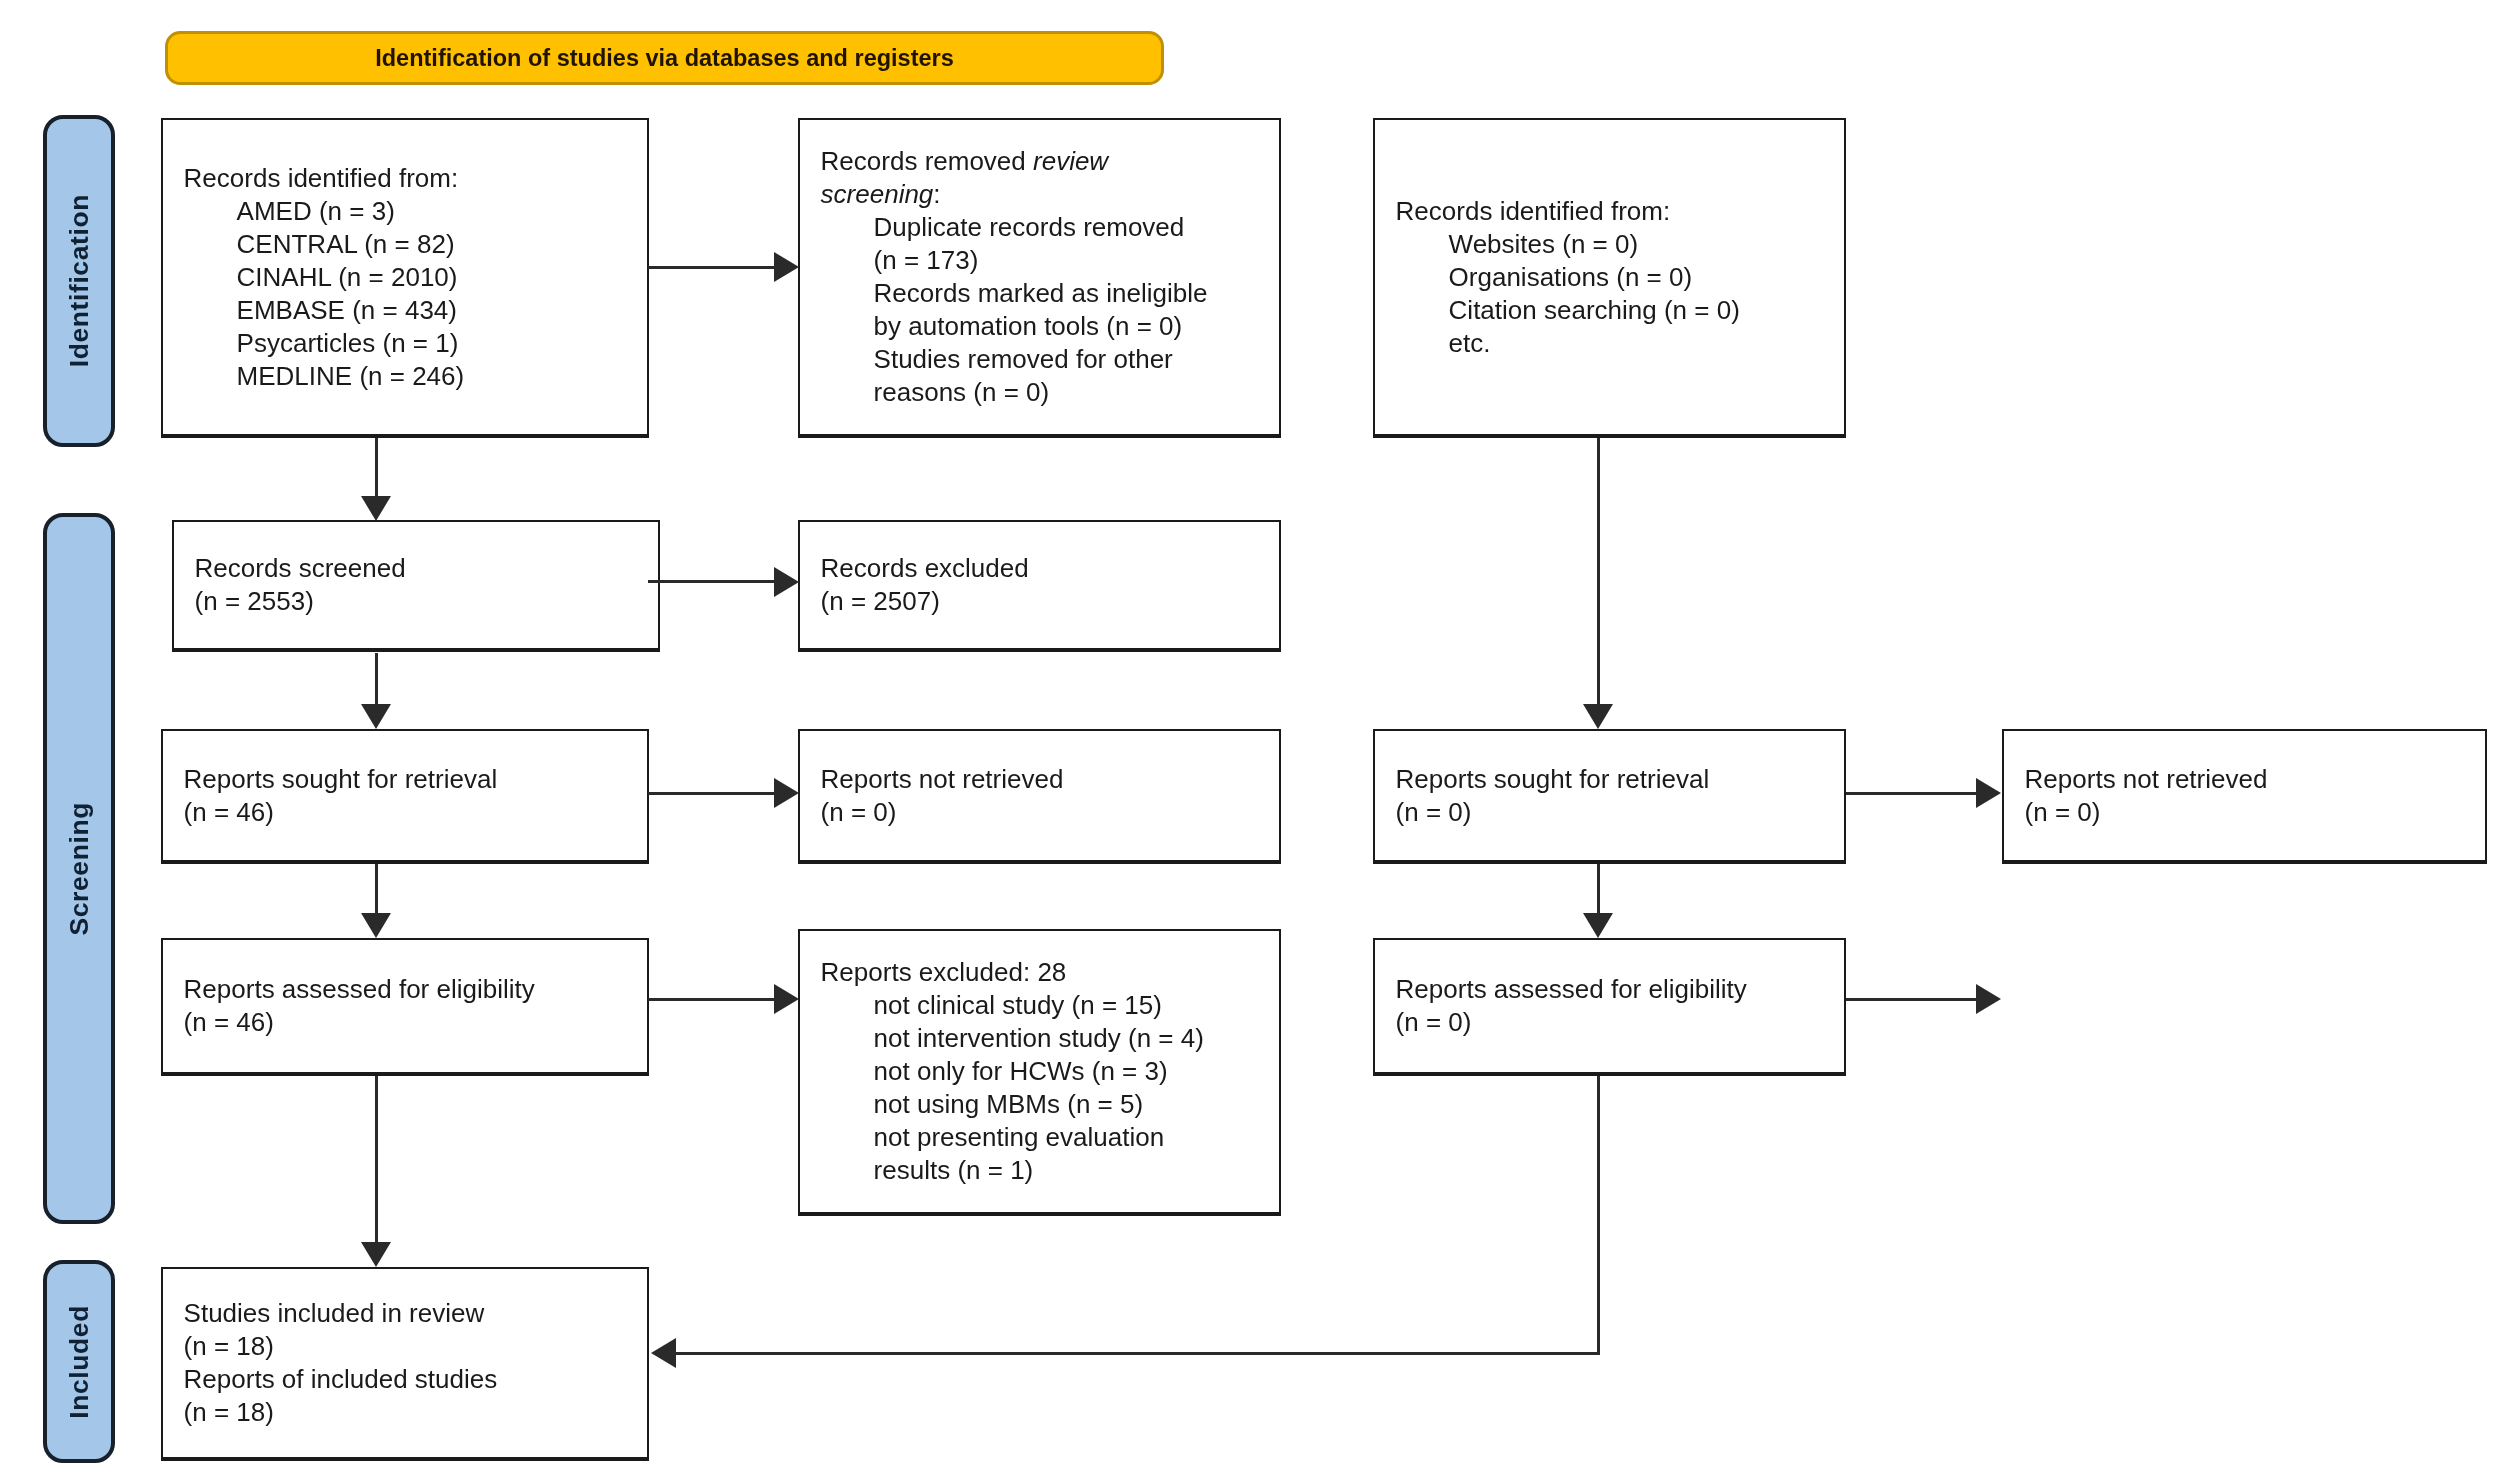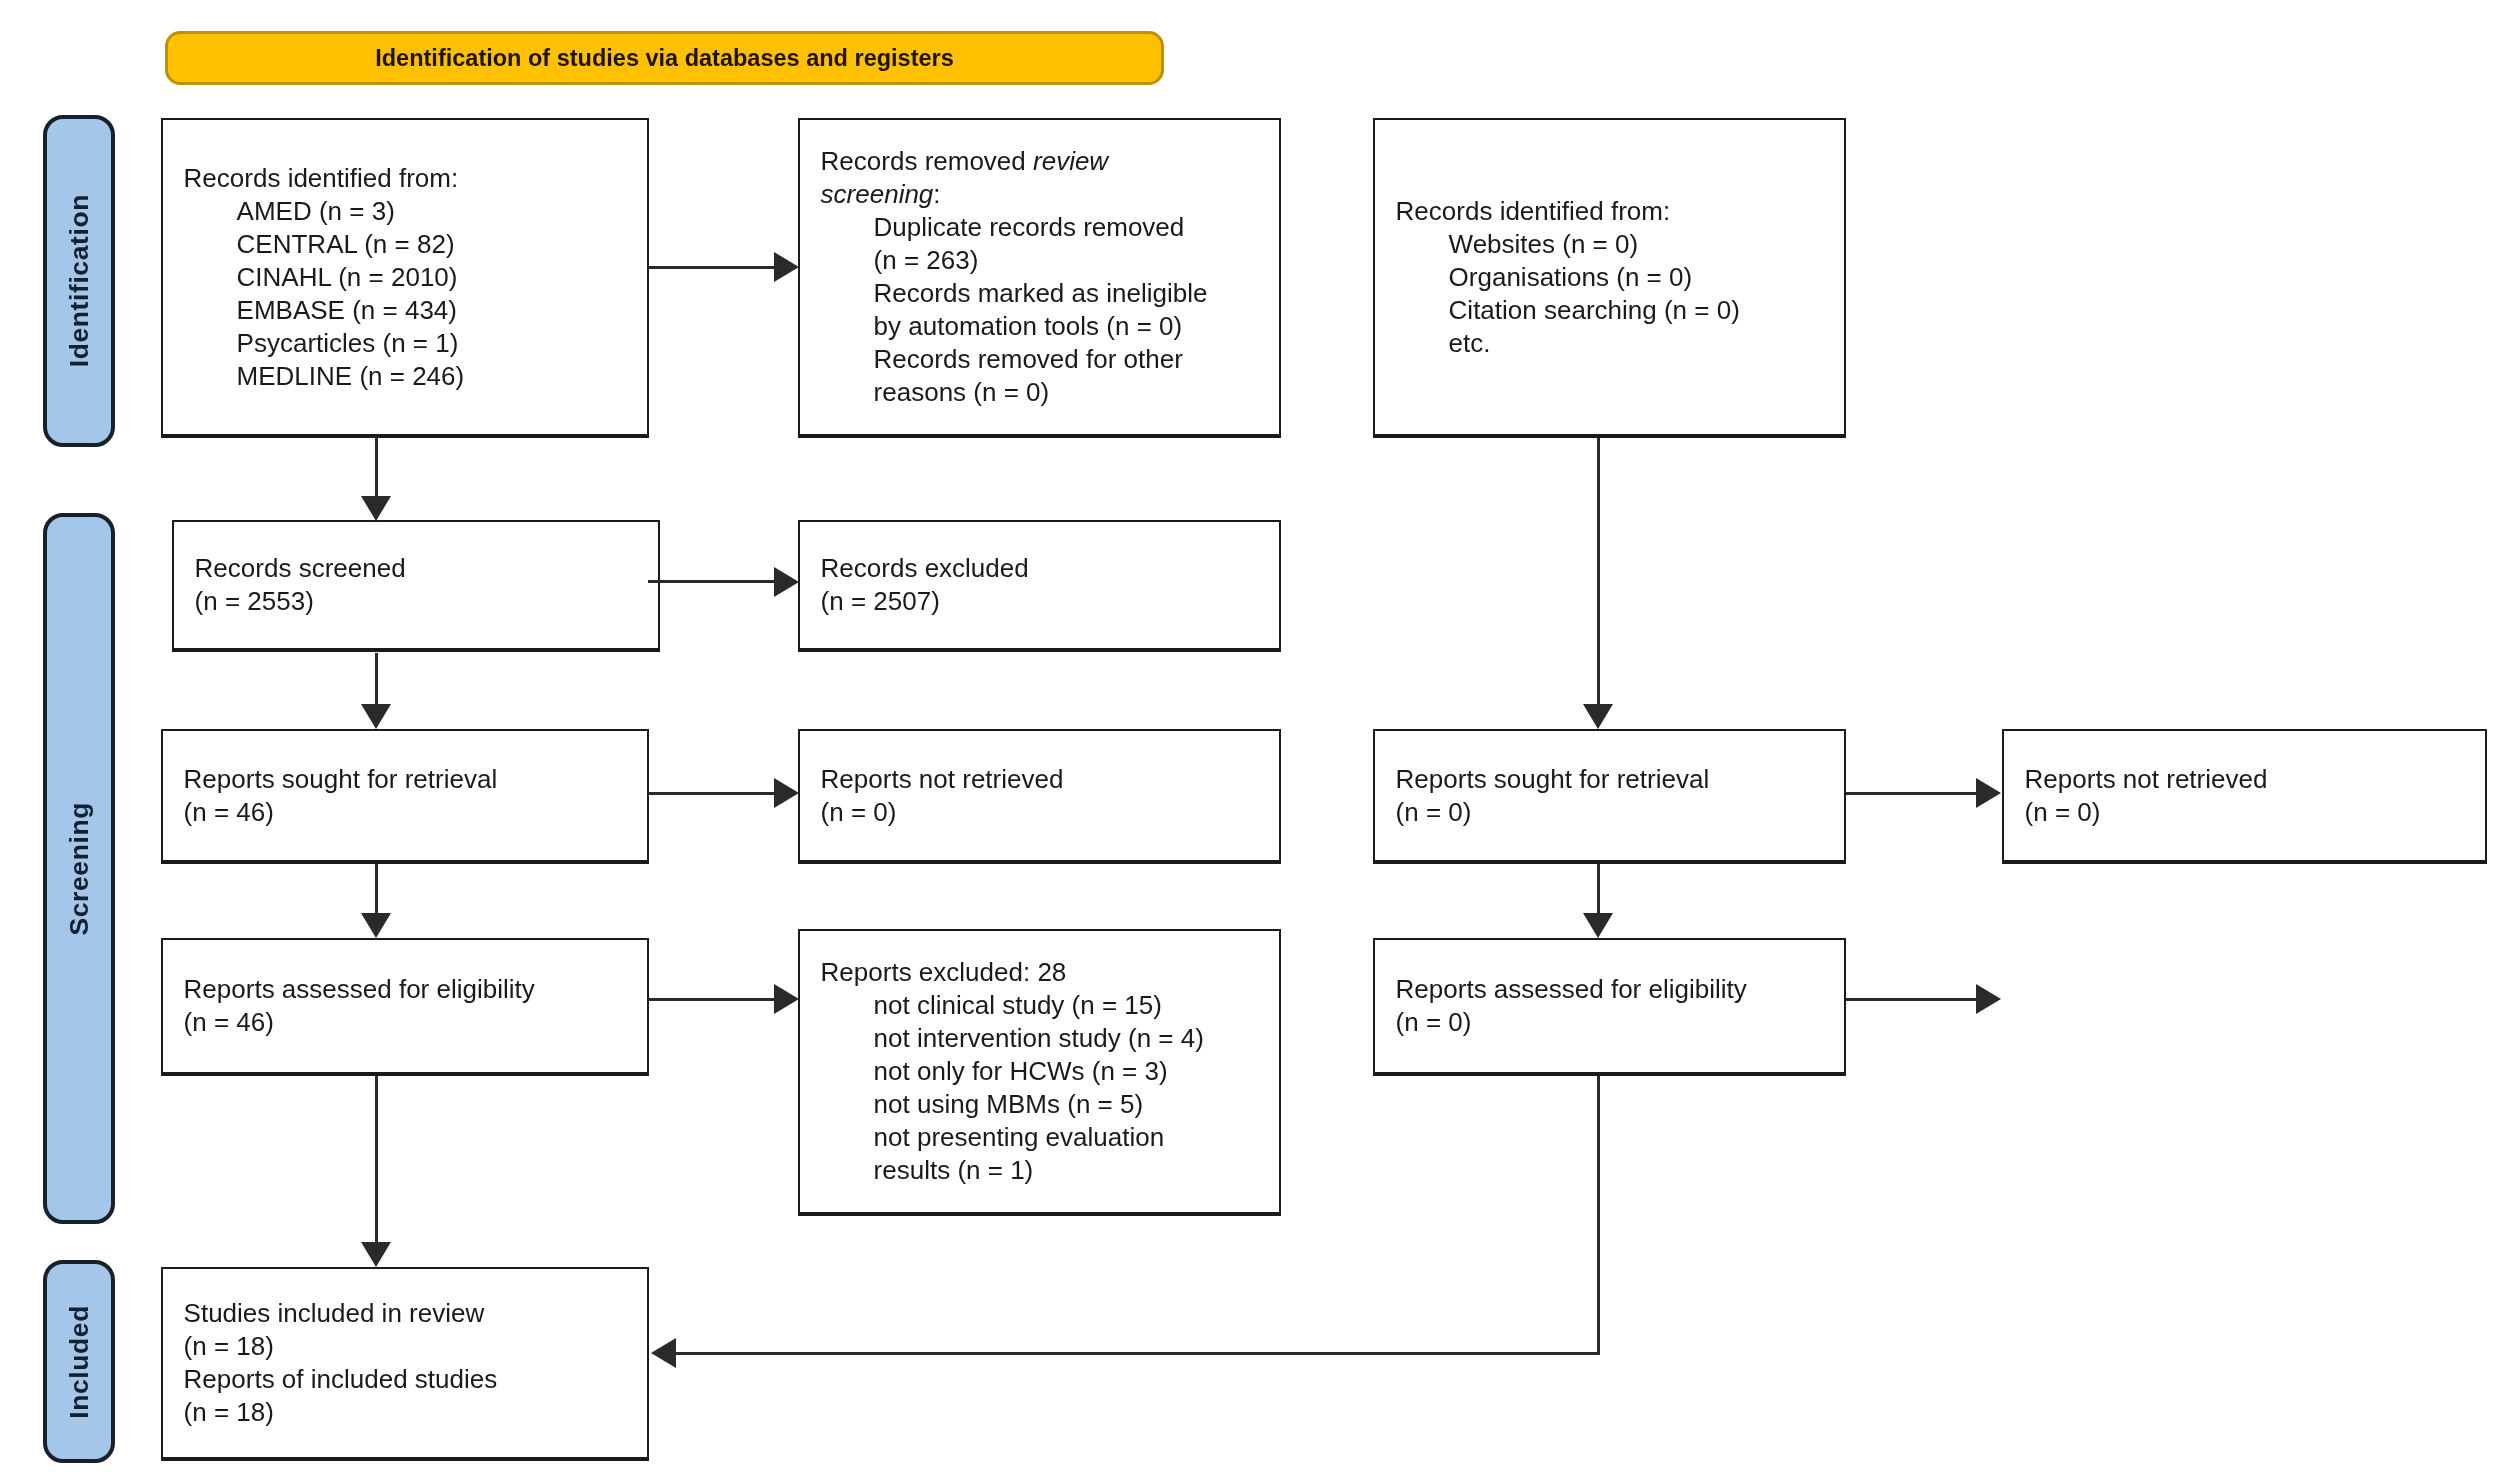--- a/index.html
+++ b/index.html
@@ -94,24 +94,24 @@
       <div class="line indent">CENTRAL (n = 82)</div>
       <div class="line indent">CINAHL (n = 2010)</div>
       <div class="line indent">EMBASE (n = 434)</div>
       <div class="line indent">Psycarticles (n = 1)</div>
       <div class="line indent">MEDLINE (n = 246)</div>
     </div>
   <div class="box" id="box-records-removed">
       <div class="line"><span>Records removed </span><i>review</i></div>
       <div class="line"><i>screening</i><span>:</span></div>
       <div class="line indent">Duplicate records removed</div>
-      <div class="line indent">(n = 263)</div>
+      <div class="line indent">(n = 173)</div>
       <div class="line indent">Records marked as ineligible</div>
       <div class="line indent">by automation tools (n = 0)</div>
-      <div class="line indent">Records removed for other</div>
+      <div class="line indent">Studies removed for other</div>
       <div class="line indent">reasons (n = 0)</div>
     </div>
   <div class="box" id="box-other-identified">
       <div class="line">Records identified from:</div>
       <div class="line indent">Websites (n = 0)</div>
       <div class="line indent">Organisations (n = 0)</div>
       <div class="line indent">Citation searching (n = 0)</div>
       <div class="line indent">etc.</div>
     </div>
   <div class="box" id="box-records-screened">

